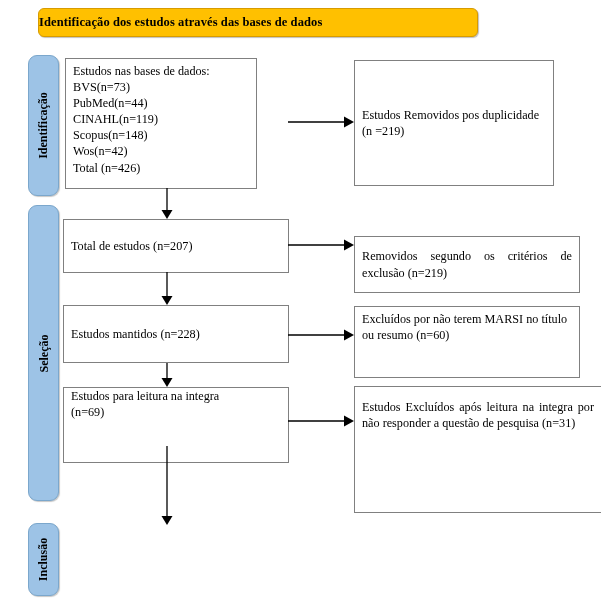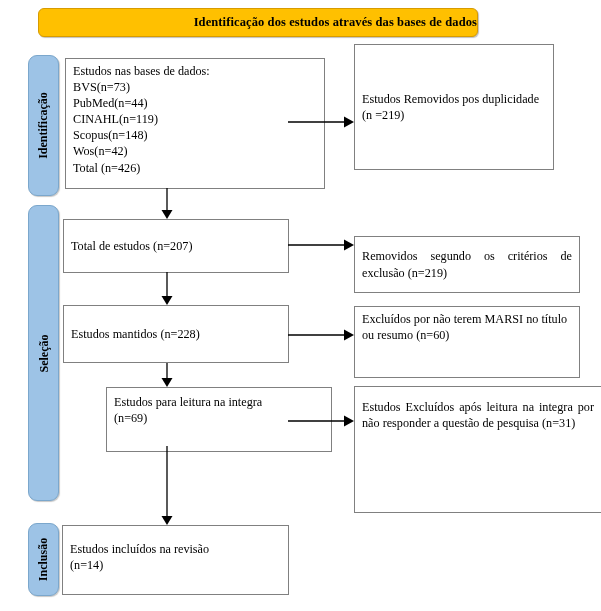--- a/index.html
+++ b/index.html
@@ -29,21 +29,21 @@
     left: 38px;
     top: 8px;
     width: 440px;
     height: 29px;
     background: #FFC000;
     border: 1px solid #d79b00;
     border-radius: 6px;
     box-sizing: border-box;
     display: flex;
     align-items: center;
-    justify-content: flex-end;
+    justify-content: flex-start;
     box-shadow: 1px 1px 1px rgba(0,0,0,0.25);
   }
   .title-banner .title-text {
     font-family: "Liberation Serif", "DejaVu Serif", serif;
     font-weight: bold;
     font-size: 12.5px;
     letter-spacing: 0.1px;
     color: #000000;
     white-space: nowrap;
   }
@@ -122,63 +122,59 @@
   </div>
 
   <div class="stage-pill" style="top:205px; height:296px;">
     <span class="stage-text">Seleção</span>
   </div>
 
   <div class="stage-pill" style="top:523px; height:73px;">
     <span class="stage-text">Inclusão</span>
   </div>
 
-  <div class="flow-box align-top justify" style="left:65px; top:58px; width:260px; height:131px;">
+  <div class="flow-box align-top justify" style="left:65px; top:58px; width:192px; height:131px;">
     <span class="box-text">Estudos nas bases de dados:
 BVS(n=73)
 PubMed(n=44)
 CINAHL(n=119)
 Scopus(n=148)
 Wos(n=42)
 Total (n=426)</span>
   </div>
 
-  <div class="flow-box" style="left:354px; top:44px; width:200px; height:126px;">
+  <div class="flow-box" style="left:354px; top:60px; width:200px; height:126px;">
     <span class="box-text">Estudos Removidos pos duplicidade (n =219)</span>
   </div>
 
   <div class="flow-box" style="left:63px; top:219px; width:226px; height:54px;justify-content:center;">
     <span class="box-text">Total de estudos (n=207)</span>
   </div>
 
   <div class="flow-box justify" style="left:354px; top:216px; width:226px; height:57px;margin-top:20px;">
     <span class="box-text">Removidos segundo os critérios de exclusão (n=219)</span>
   </div>
 
   <div class="flow-box" style="left:63px; top:305px; width:226px; height:58px;">
     <span class="box-text">Estudos mantidos (n=228)</span>
   </div>
 
   <div class="flow-box align-top" style="left:354px; top:306px; width:226px; height:72px; ">
     <span class="box-text">Excluídos por não terem MARSI no título ou resumo (n=60)</span>
   </div>
 
-  <div class="flow-box align-top" style="left:63px; top:387px; width:226px; height:65px; padding-top:6px;margin-left:43px;">
+  <div class="flow-box align-top" style="left:63px; top:387px; width:226px; height:76px; padding-top:0;">
     <span class="box-text">Estudos para leitura na integra
 (n=69)</span>
   </div>
 
   <div class="flow-box align-top justify" style="left:354px; top:386px; width:248px; height:127px; padding-top:12px;">
     <span class="box-text">Estudos Excluídos após leitura na integra por não responder a questão de pesquisa (n=31)</span>
   </div>
 
-  <div class="flow-box align-top" style="left:62px; top:525px; width:227px; height:70px; padding-top:15px;">
-    <span class="box-text">Estudos incluídos na revisão
-(n=14)</span>
-  </div>
 
   <div class="conn" style="left:288px; top:114px;">
     <svg width="68" height="16" viewBox="0 0 68 16">
       <line x1="0" y1="8" x2="56" y2="8" stroke="#000" stroke-width="1.3"></line>
       <polygon points="56,2.5 66,8 56,13.5" fill="#000"></polygon>
     </svg>
   </div>
 
   <div class="conn" style="left:159px; top:188px;">
     <svg width="16" height="33" viewBox="0 0 16 33">

